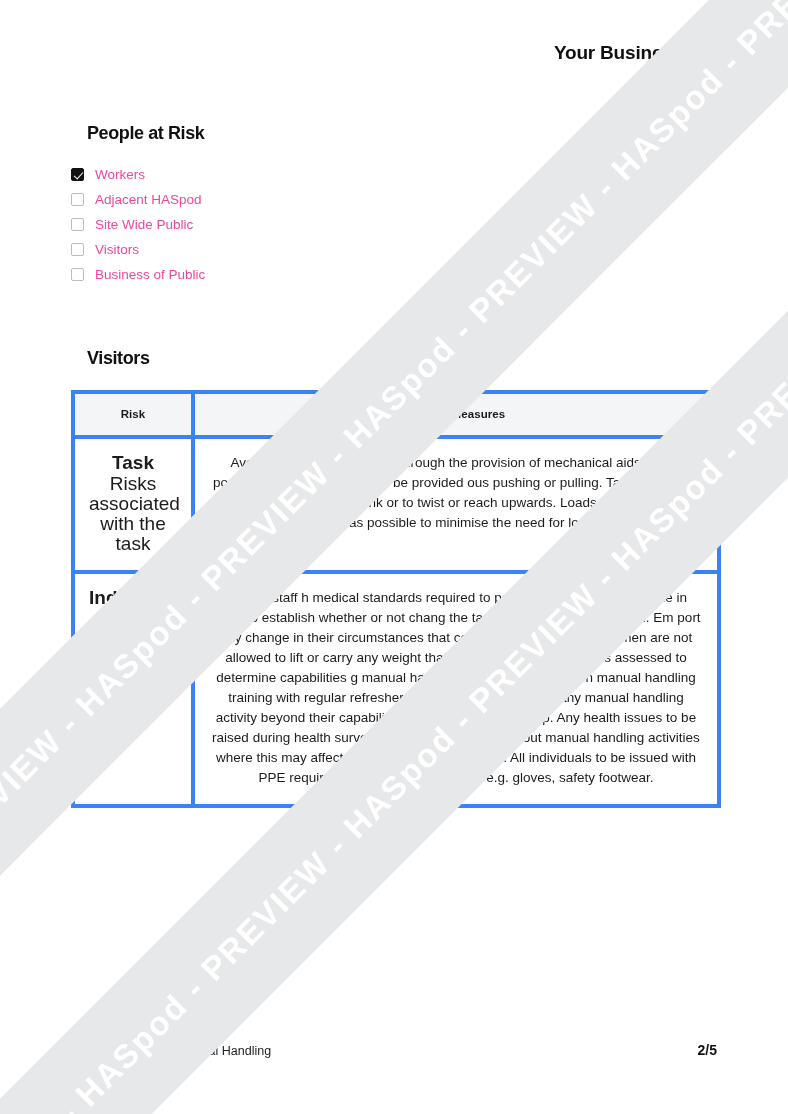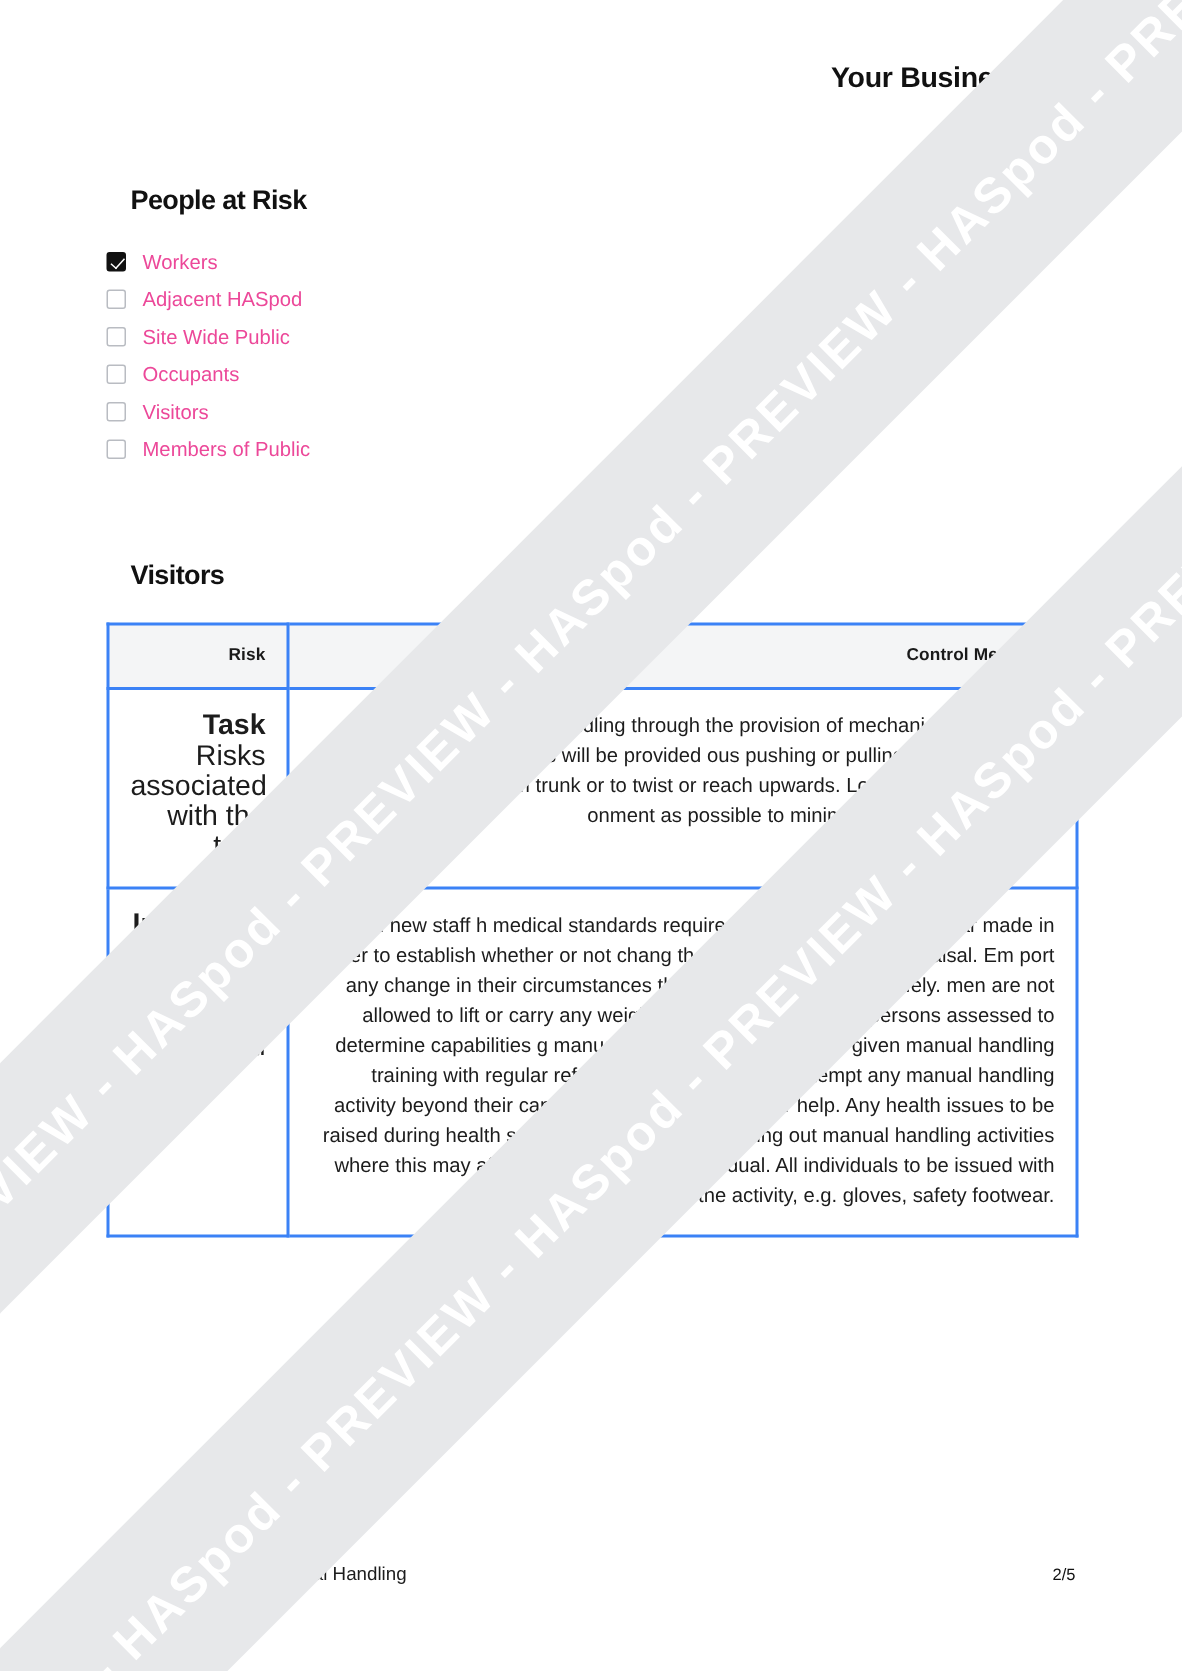--- a/index.html
+++ b/index.html
@@ -122,23 +122,23 @@
 
   
   table.controls-table {
     margin-top: 21px;
     border-collapse: collapse;
     width: 646px;
     table-layout: fixed;
   }
   table.controls-table th,
   table.controls-table td {
-    border: 2px solid #3b82f6;
+    border: 4px solid #3b82f6;
     vertical-align: top;
-    text-align: right;
+    text-align: center;
   }
   table.controls-table thead th {
     background: #f4f5f6;
     font-size: 11.5px;
     font-weight: bold;
     color: #1a1a1a;
     padding: 14px 14px 15px 14px;
     letter-spacing: 0.1px;
   }
   col.col-risk { width: 120px; }
@@ -174,22 +174,22 @@
     display: flex;
     justify-content: space-between;
     align-items: baseline;
     z-index: 1;
   }
   .footer-title {
     font-size: 12.5px;
     color: #1c1c1c;
   }
   .footer-page {
-    font-size: 11px;
-    font-weight: normal;
+    font-size: 14px;
+    font-weight: bold;
     color: #111111;
   }
 </style>
 </head>
 <body>
 
 <div class="page">
 
   <div class="watermark-layer">
     <div class="wm-band wm-band-1">
@@ -214,29 +214,25 @@
       <li class="check-row">
         <span class="checkbox"></span>
         <span class="check-label">Adjacent HASpod</span>
       </li>
       <li class="check-row">
         <span class="checkbox"></span>
         <span class="check-label">Site Wide Public</span>
       </li>
       <li class="check-row">
         <span class="checkbox"></span>
-        <span class="check-label">Occupants</span>
-      </li>
-      <li class="check-row">
-        <span class="checkbox"></span>
         <span class="check-label">Visitors</span>
       </li>
       <li class="check-row">
         <span class="checkbox"></span>
-        <span class="check-label">Members of Public</span>
+        <span class="check-label">Business of Public</span>
       </li>
     </ul>
 
     <h1 class="section-title controls-title">Visitors</h1>
 
     <table class="controls-table">
       <colgroup>
         <col class="col-risk">
         <col class="col-measures">
       </colgroup>

